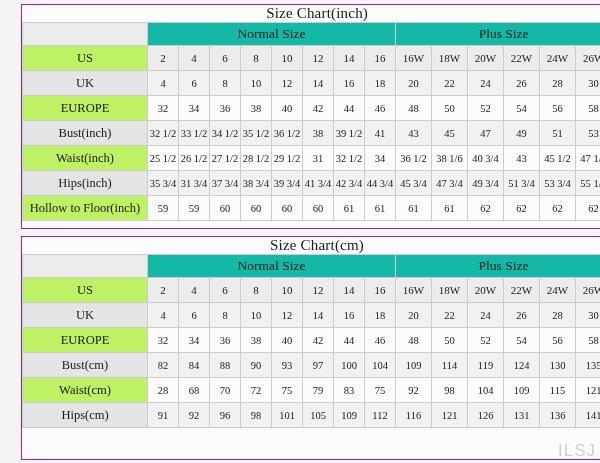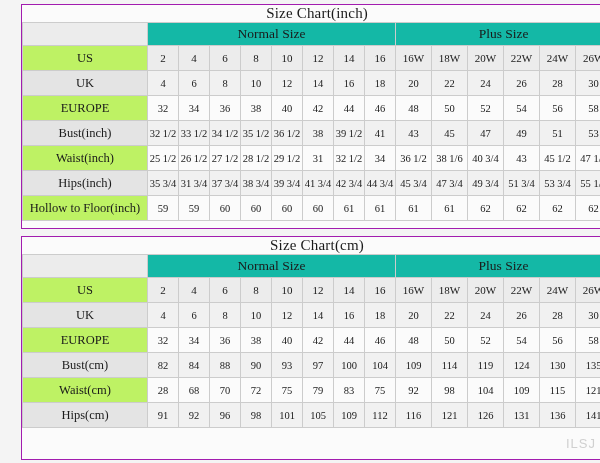--- a/index.html
+++ b/index.html
@@ -77,22 +77,22 @@
     height: 24px;
     background: #fbfbfb;
     white-space: nowrap;
   }
   .row-alt .data-cell { background: #f1f1f1; }
   .row-alt .rowhead { background: #e4e4e4; }
   .divider-left { border-left: 1px solid #bdbdbd; }
   .watermark {
     position: absolute;
     right: 4px;
-    bottom: 12px;
-    font-size: 13px;
+    bottom: 2px;
+    font-size: 17px;
     color: #d0d0d0;
     font-family: "Liberation Sans", sans-serif;
     letter-spacing: 1px;
   }
 </style>
 </head>
 <body>
 
 <div class="page">
 

